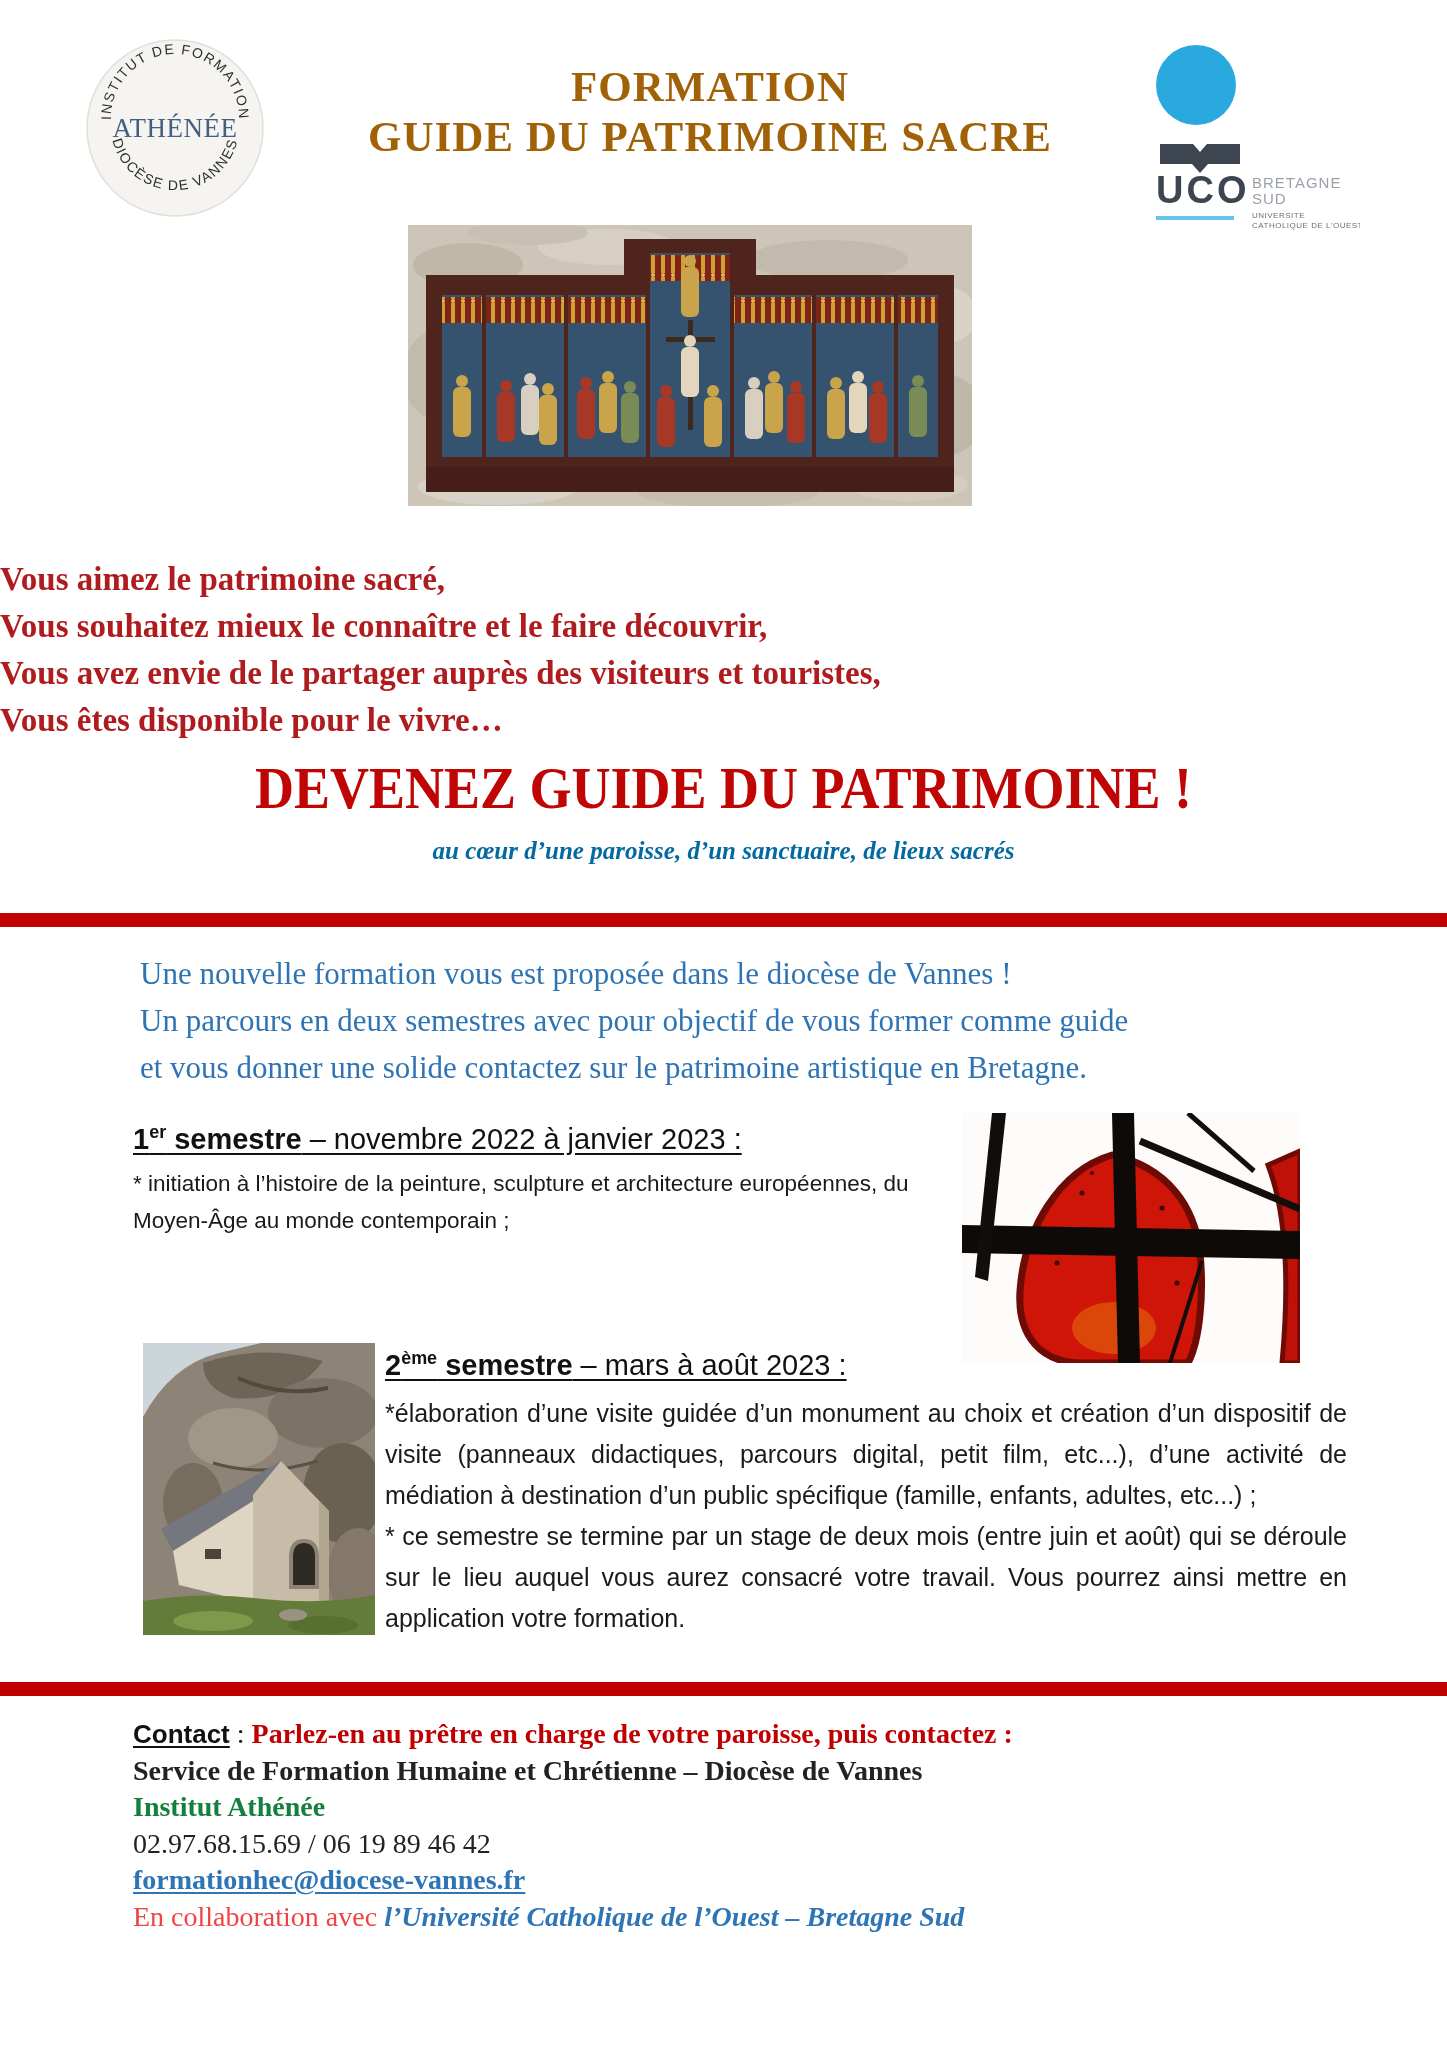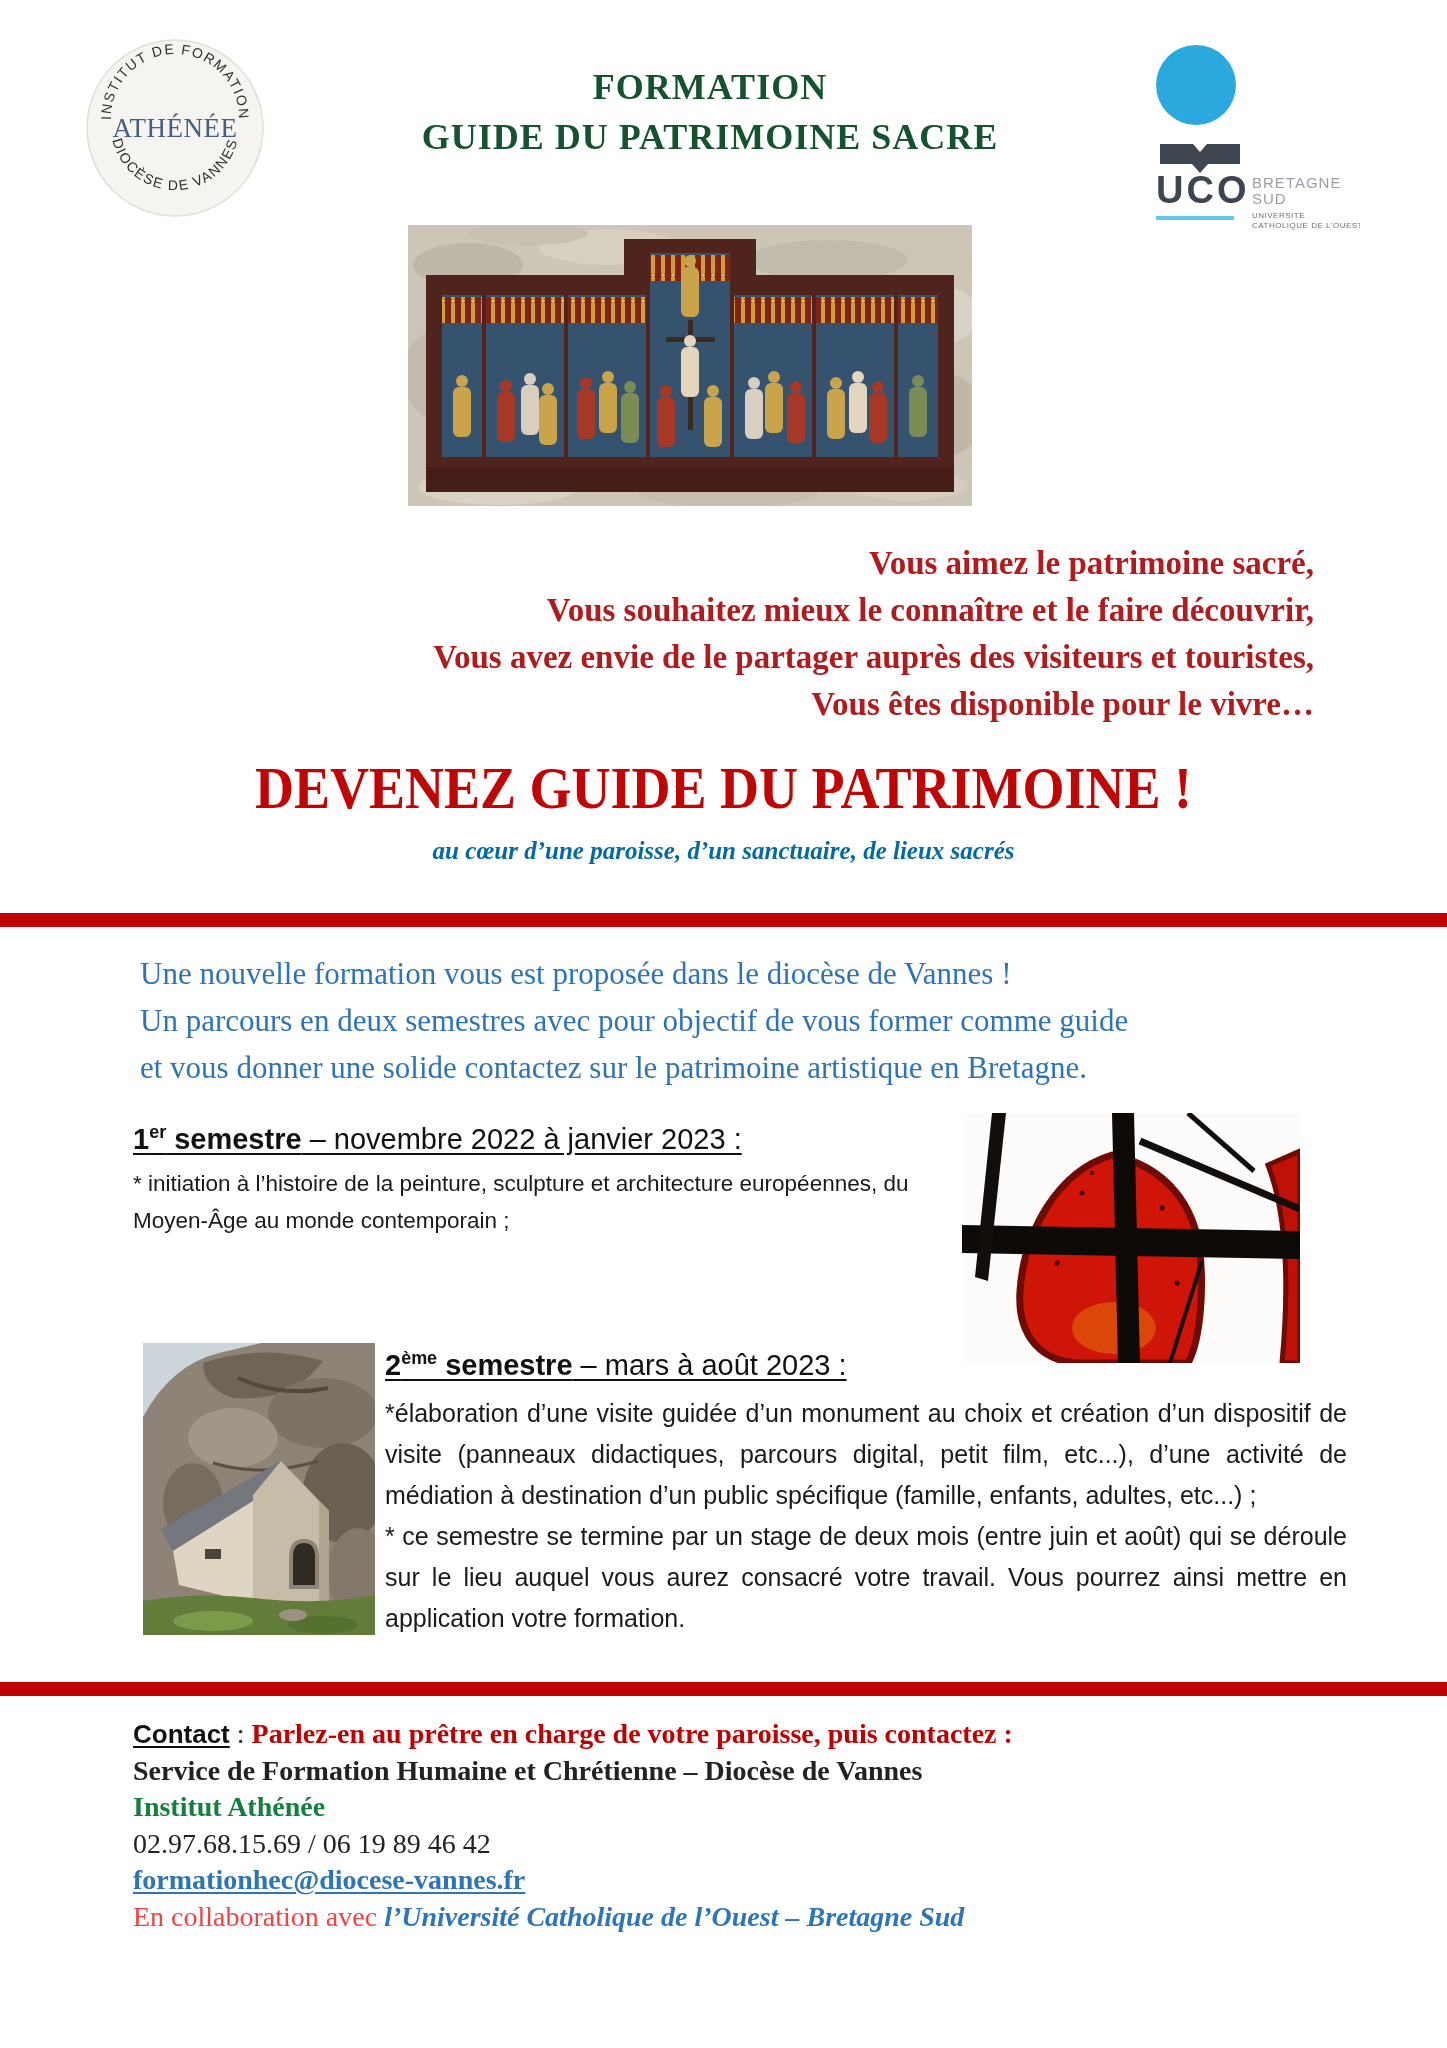--- a/index.html
+++ b/index.html
@@ -7,29 +7,29 @@
     position:relative;width:1447px;height:2048px;background:#ffffff;overflow:hidden;
     font-family:"Liberation Serif", serif;color:#1a1a1a;
   }
   .abs{position:absolute;}
 
   
   .athenee-logo{left:85px;top:38px;width:180px;height:180px;}
   .uco-logo{left:1148px;top:40px;width:212px;height:196px;}
   .title-block{left:270px;top:62px;width:880px;text-align:center;}
   .title-line{
-    font-family:"Liberation Serif",serif;font-weight:700;color:#14532d;
-    font-size:36px;line-height:50px;letter-spacing:1px;white-space:nowrap;
+    font-family:"Liberation Serif",serif;font-weight:700;color:#a16207;
+    font-size:43px;line-height:50px;letter-spacing:1px;white-space:nowrap;
   }
 
   
   .retable{left:408px;top:225px;width:564px;height:281px;}
 
   
-  .quote-block{left:0;top:540px;width:1314px;text-align:right;}
+  .quote-block{left:0;top:556px;width:1314px;text-align:left;}
   .quote-line{
     font-family:"Liberation Serif",serif;font-weight:700;color:#b01b1e;
     font-size:33px;line-height:47px;white-space:nowrap;
   }
   .headline{
     left:0;top:753px;width:1447px;text-align:center;
     font-family:"Liberation Serif",serif;font-weight:700;color:#c00505;
     font-size:60px;line-height:70px;white-space:nowrap;
     transform:scaleX(.9);transform-origin:center;
   }

